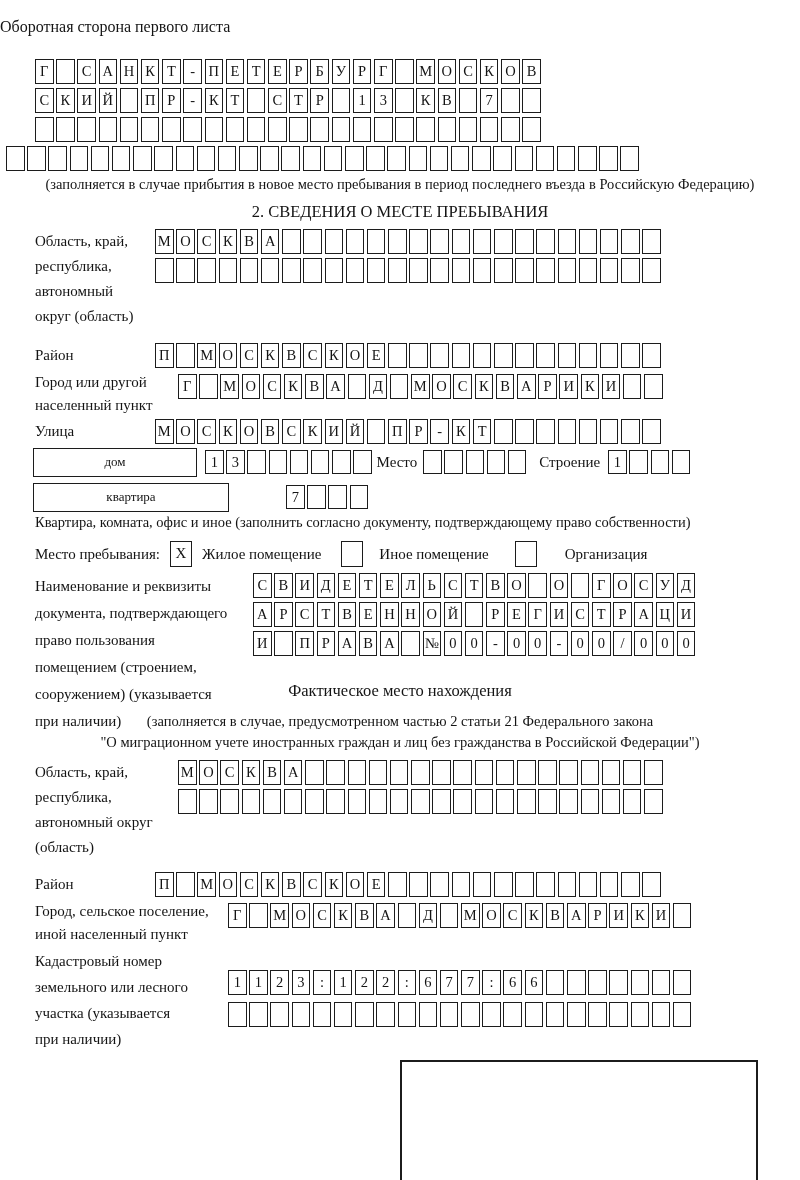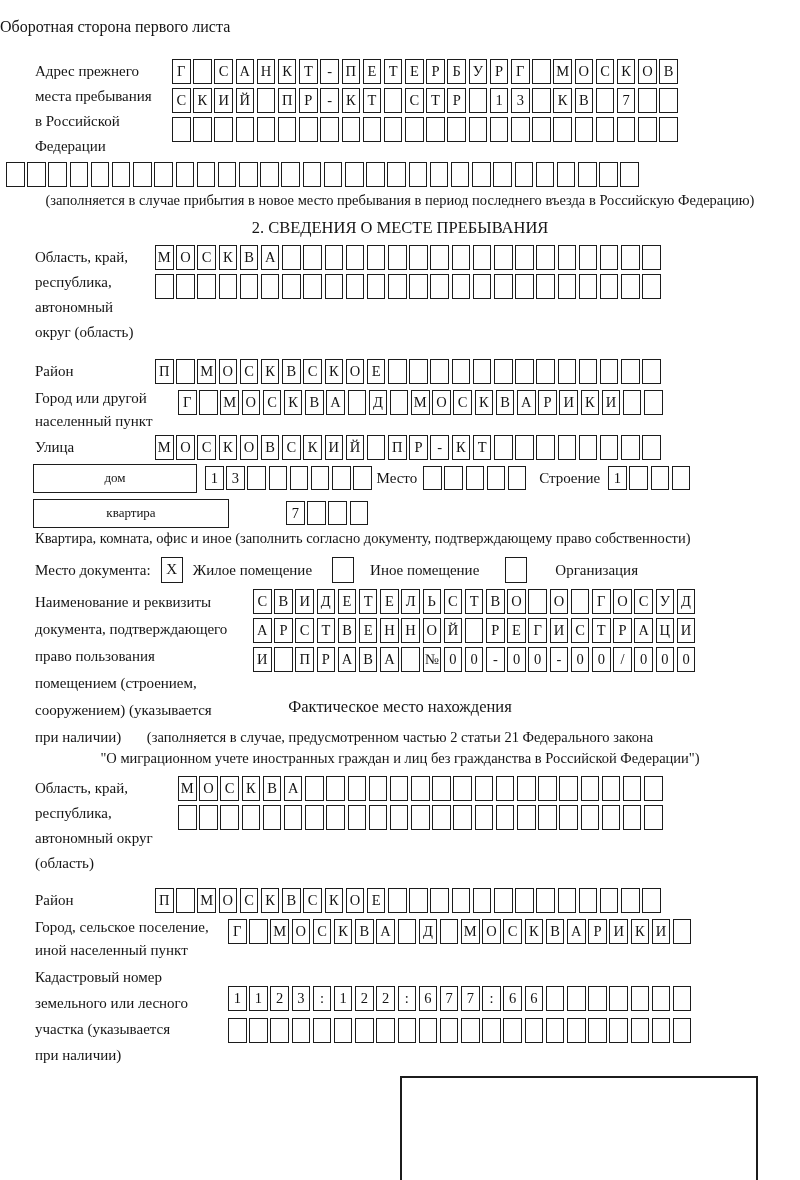--- a/index.html
+++ b/index.html
@@ -52,24 +52,20 @@
   }
 </style>
 </head>
 <body>
 
 <div class="page">
 
   <div class="header-note">Оборотная сторона первого листа</div>
 
   <div class="block" style="margin-top:23px;">
-    <div class="flabel multiline" style="width:137px;">Адрес прежнего
-места пребывания
-в Российской
-Федерации</div>
     <div class="rows-col">
       <div class="cellrow">
           <span class="cell">Г</span>
           <span class="cell"></span>
           <span class="cell">С</span>
           <span class="cell">А</span>
           <span class="cell">Н</span>
           <span class="cell">К</span>
           <span class="cell">Т</span>
           <span class="cell">-</span>
@@ -365,21 +361,21 @@
     <div class="cellrow" style="margin-left:9px;">
         <span class="cell">7</span>
         <span class="cell"></span>
         <span class="cell"></span>
         <span class="cell"></span>
       </div>
   </div>
   <div class="caption" style="margin-left:35px;margin-top:2px;">Квартира, комната, офис и иное (заполнить согласно документу, подтверждающему право собственности)</div>
 
   <div class="stayrow">
-    <span>Место документа:</span>
+    <span>Место пребывания:</span>
     <span class="checkbox" style="margin-left:10px;">X</span>
     <span style="margin-left:10px;">Жилое помещение</span>
     <span class="checkbox" style="margin-left:20px;"></span>
     <span style="margin-left:16px;">Иное помещение</span>
     <span class="checkbox" style="margin-left:26px;"></span>
     <span style="margin-left:28px;">Организация</span>
   </div>
 
   <div class="block" style="margin-top:6px;">
     <div class="flabel multiline" style="width:218px;line-height:27px;">Наименование и реквизиты

